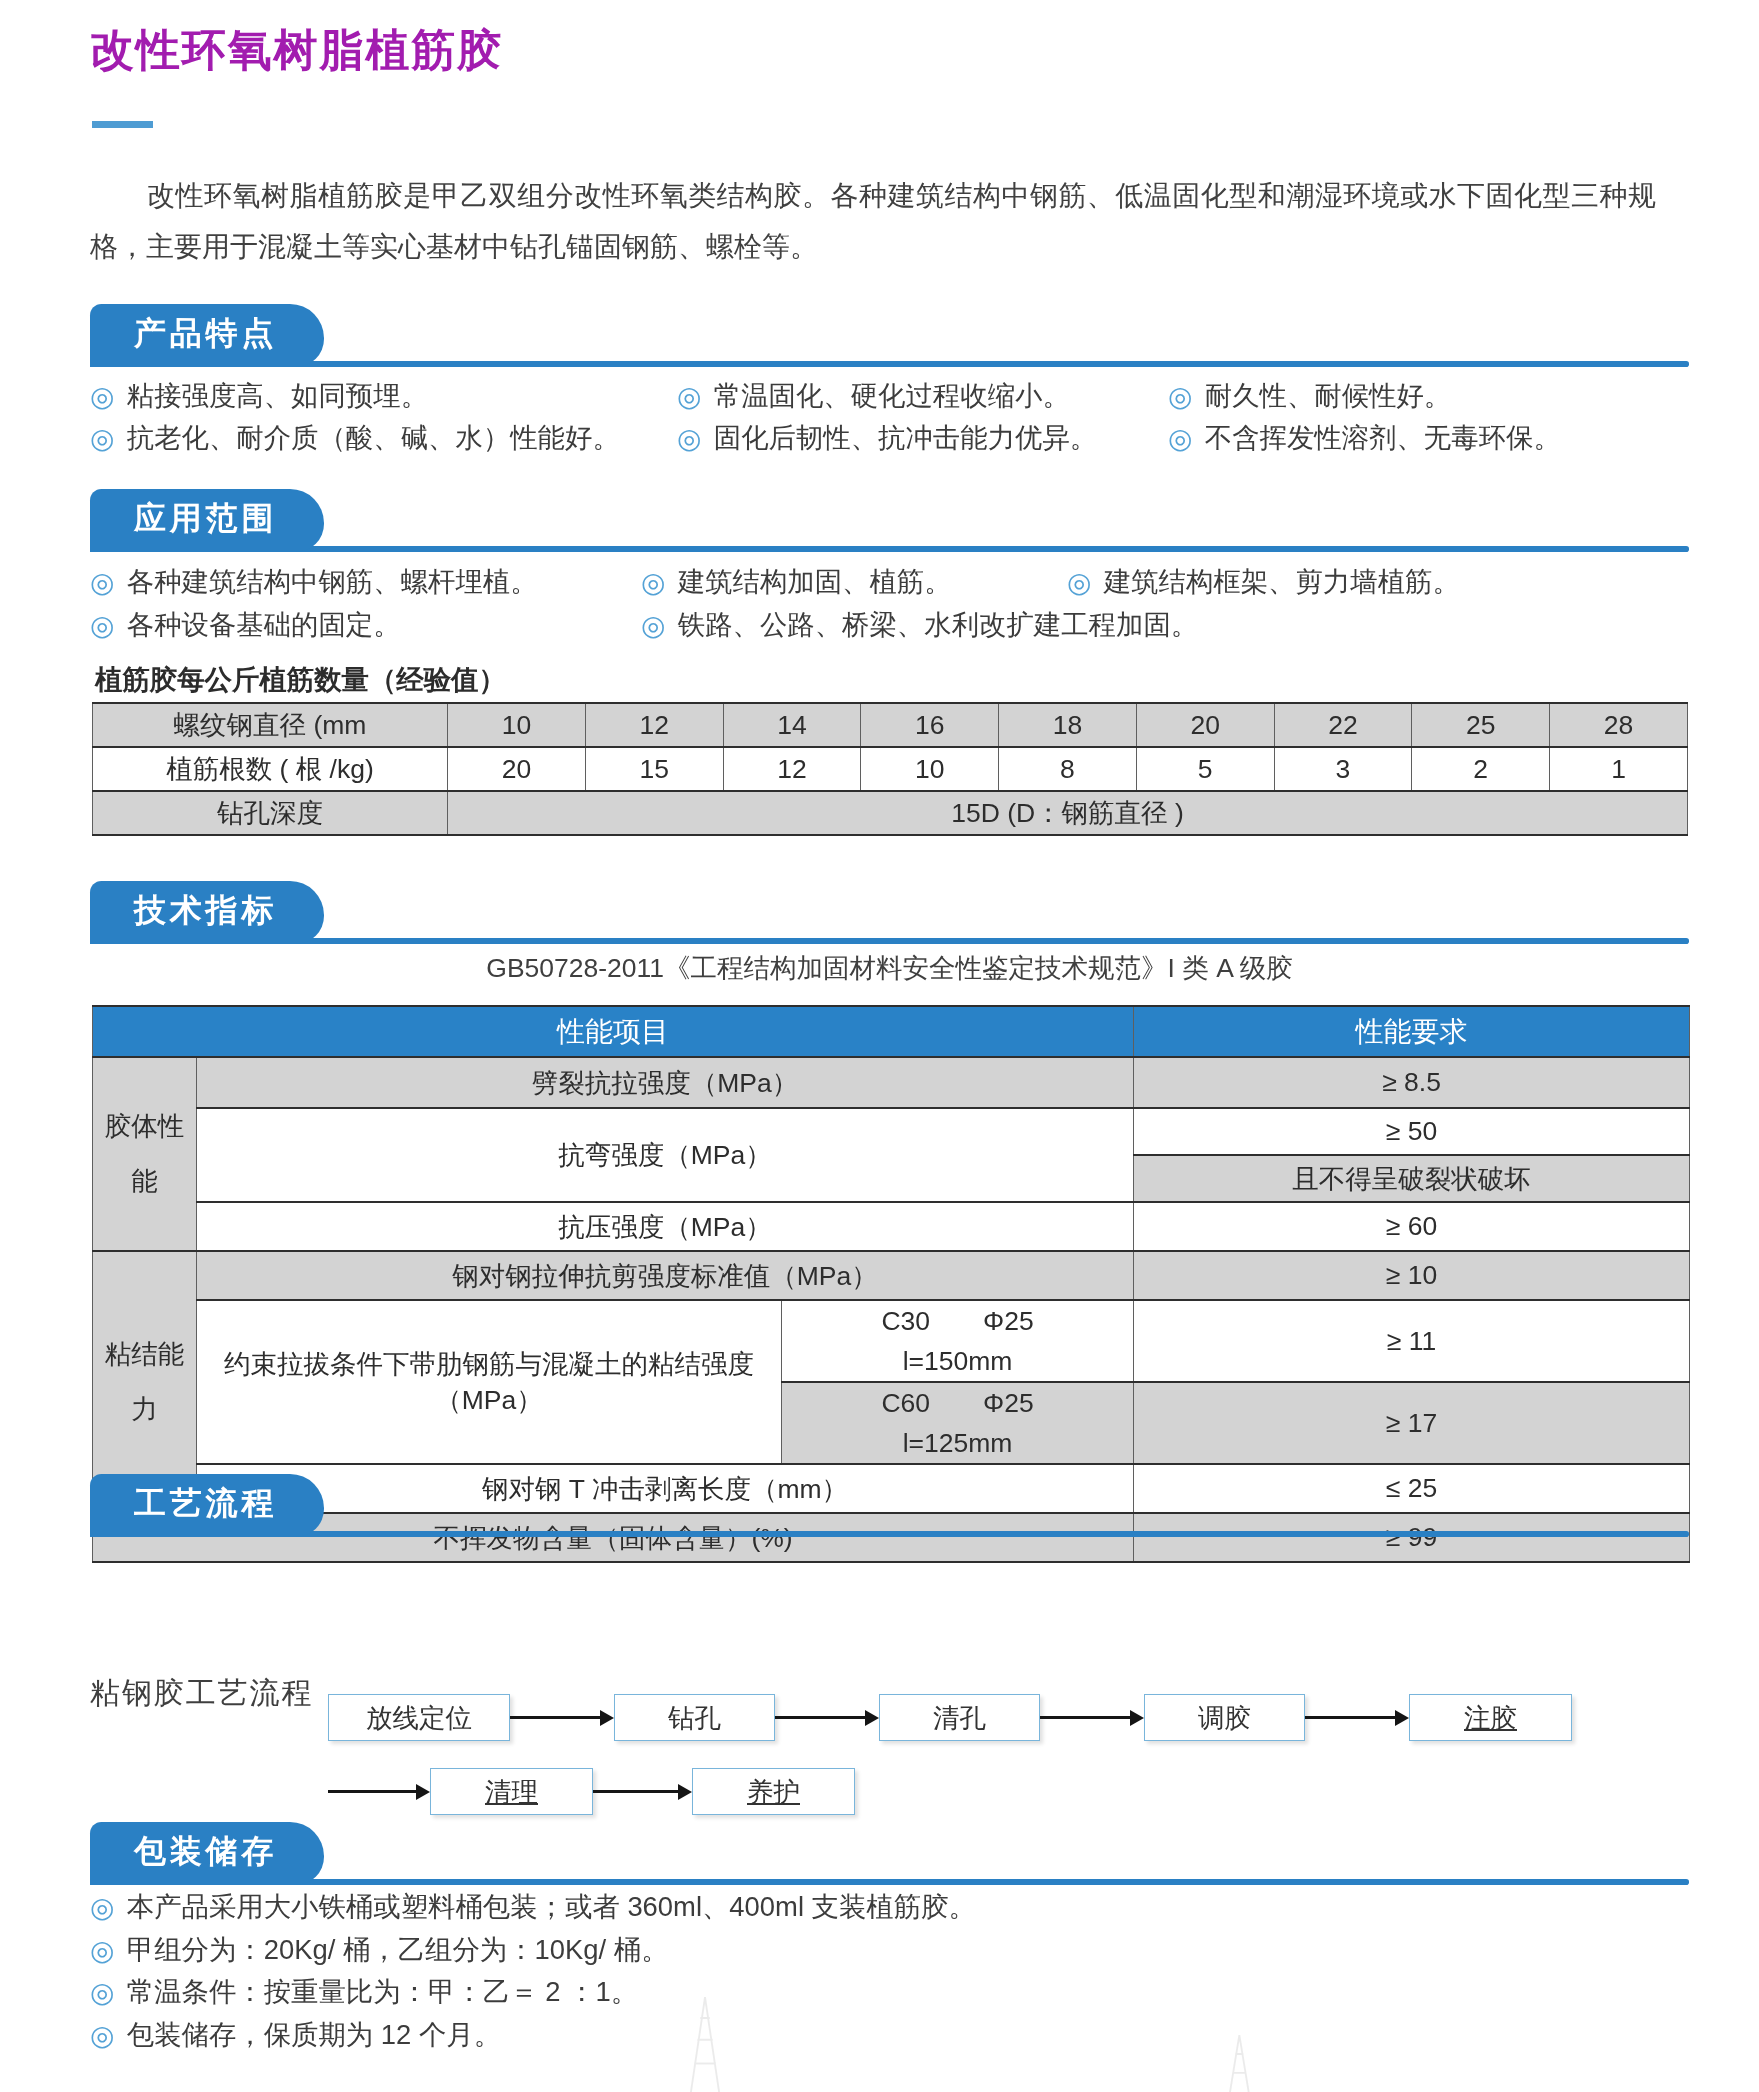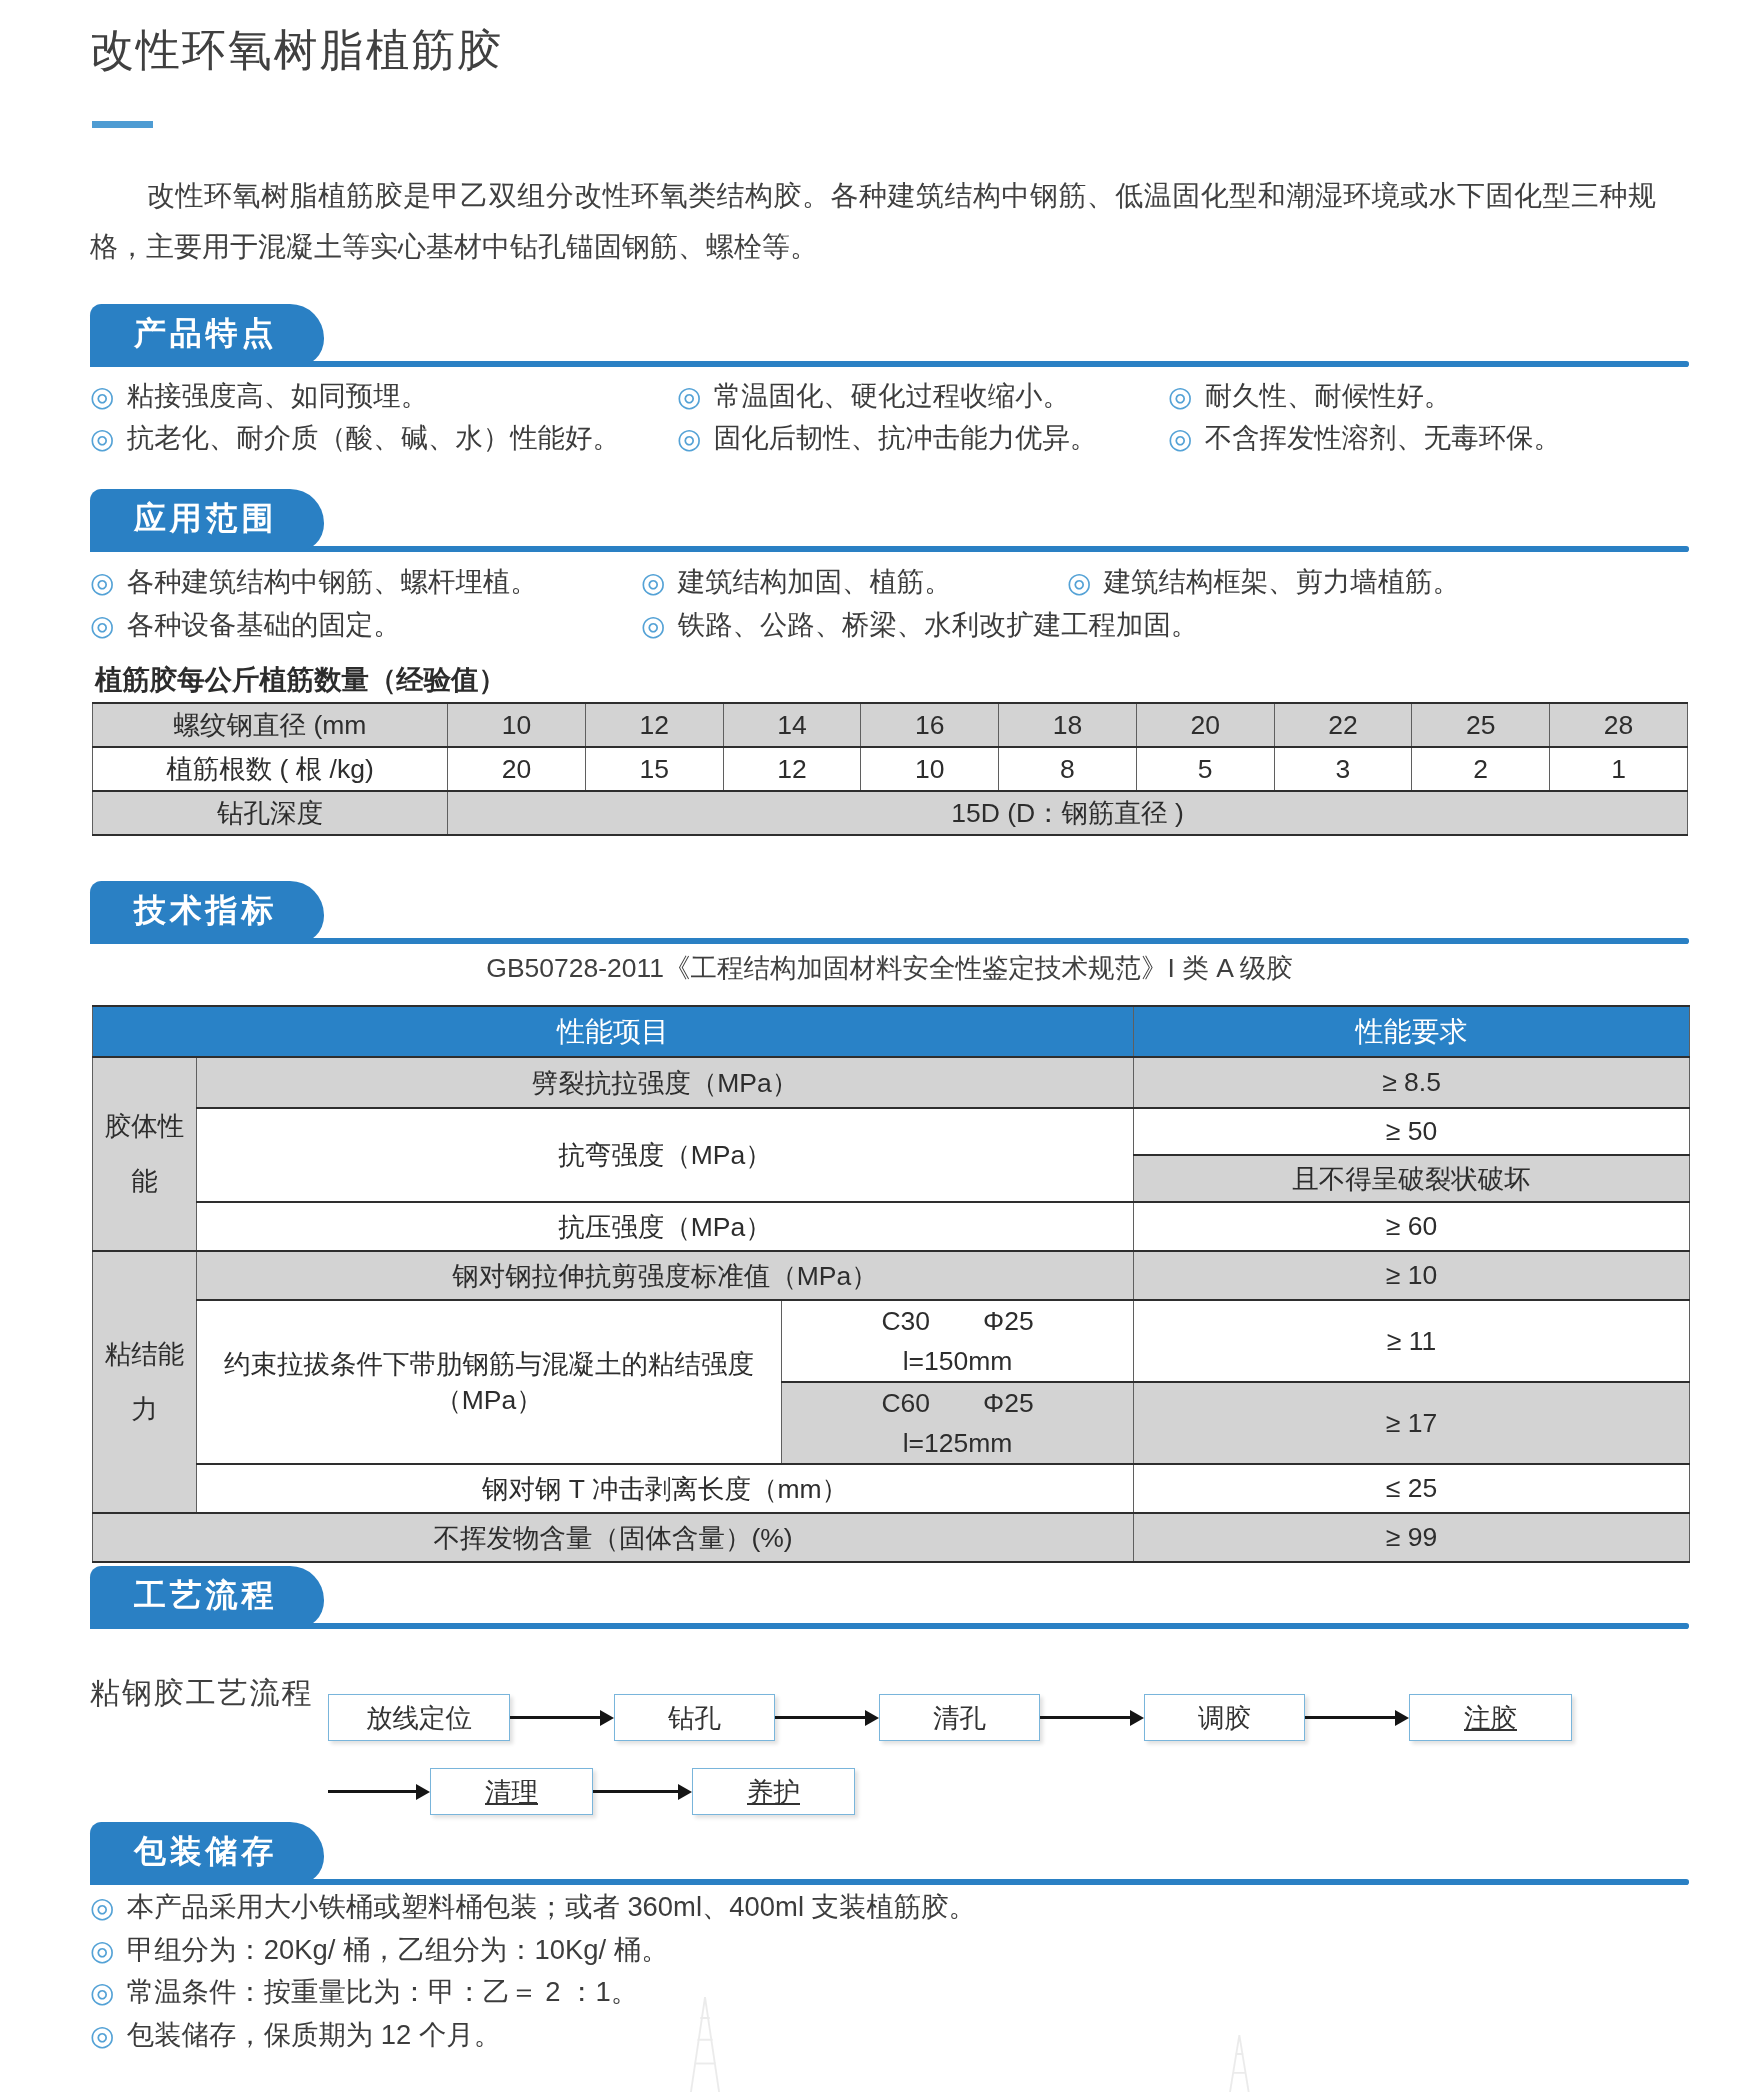--- a/index.html
+++ b/index.html
@@ -1,21 +1,21 @@
 <!DOCTYPE html>
 <html style="font-size:15px"><head>
 <meta charset="utf-8">
 <style>
   html,body{margin:0;padding:0;background:#fff;}
   .page{position:relative;width:1759px;height:2092px;background:#ffffff;overflow:hidden;
         font-family:"Liberation Sans","DejaVu Sans",sans-serif;color:#3b3b3b;}
   .abs{position:absolute;}
 
   
-  .doc-title{left:90px;top:21px;font-size:44px;font-weight:normal;color:#404040;letter-spacing:1.9px;}
+  .doc-title{left:90px;top:21px;font-size:44px;font-weight:bold;color:#a21caf;letter-spacing:1.9px;}
   .title-dash{left:92px;top:121px;width:61px;height:6.6px;background:#4e9cd3;}
 
   
   .intro{left:90px;top:170px;width:1566px;font-size:28px;line-height:51px;color:#404040;
          text-align:justify;text-indent:57px;}
 
   
   .section-header{position:absolute;left:90px;width:1599px;height:62px;}
   .section-line{position:absolute;left:0;right:0;bottom:0;height:5.7px;background:#2a80c4;border-radius:2.8px;}
   .badge{position:absolute;left:0;bottom:0;height:59px;background:#2a80c4;color:#ffffff;
@@ -227,21 +227,21 @@
       <td class="c-white" colspan="2">钢对钢 T 冲击剥离长度（mm）</td>
       <td class="c-white">≤ 25</td>
     </tr>
     <tr style="height:49px;">
       <td class="c-gray" colspan="3">不挥发物含量（固体含量）(%)</td>
       <td class="c-gray">≥ 99</td>
     </tr>
   </tbody>
     </table>
 
-  <div class="section-header" style="top:1567px;">
+  <div class="section-header" style="top:1475px;">
     <div class="section-line"></div>
     <div class="badge">工艺流程</div>
   </div>
   <div class="abs flow-subtitle">粘钢胶工艺流程</div>
 
   <div class="flow-row" style="left:328px;top:1694px;">
     <div class="pbox w190">放线定位</div>
     <div class="flow-arrow aw110">
         <div class="shaft"></div>
         <div class="head"></div>

